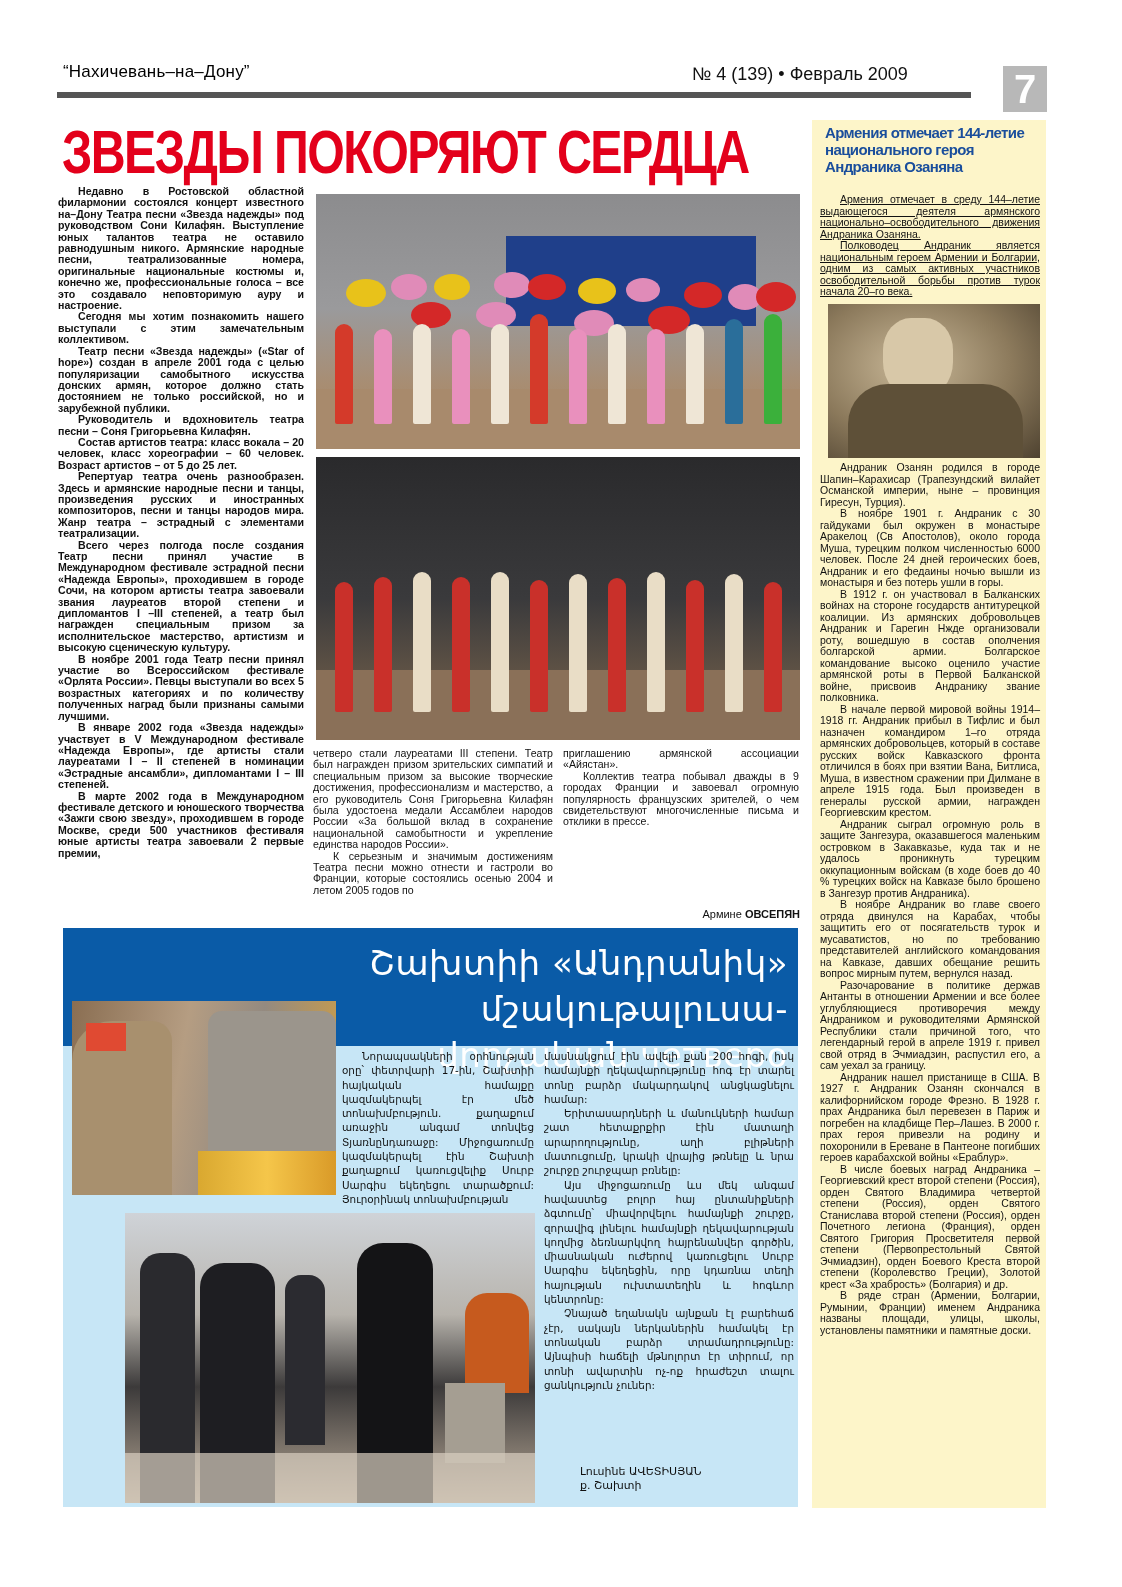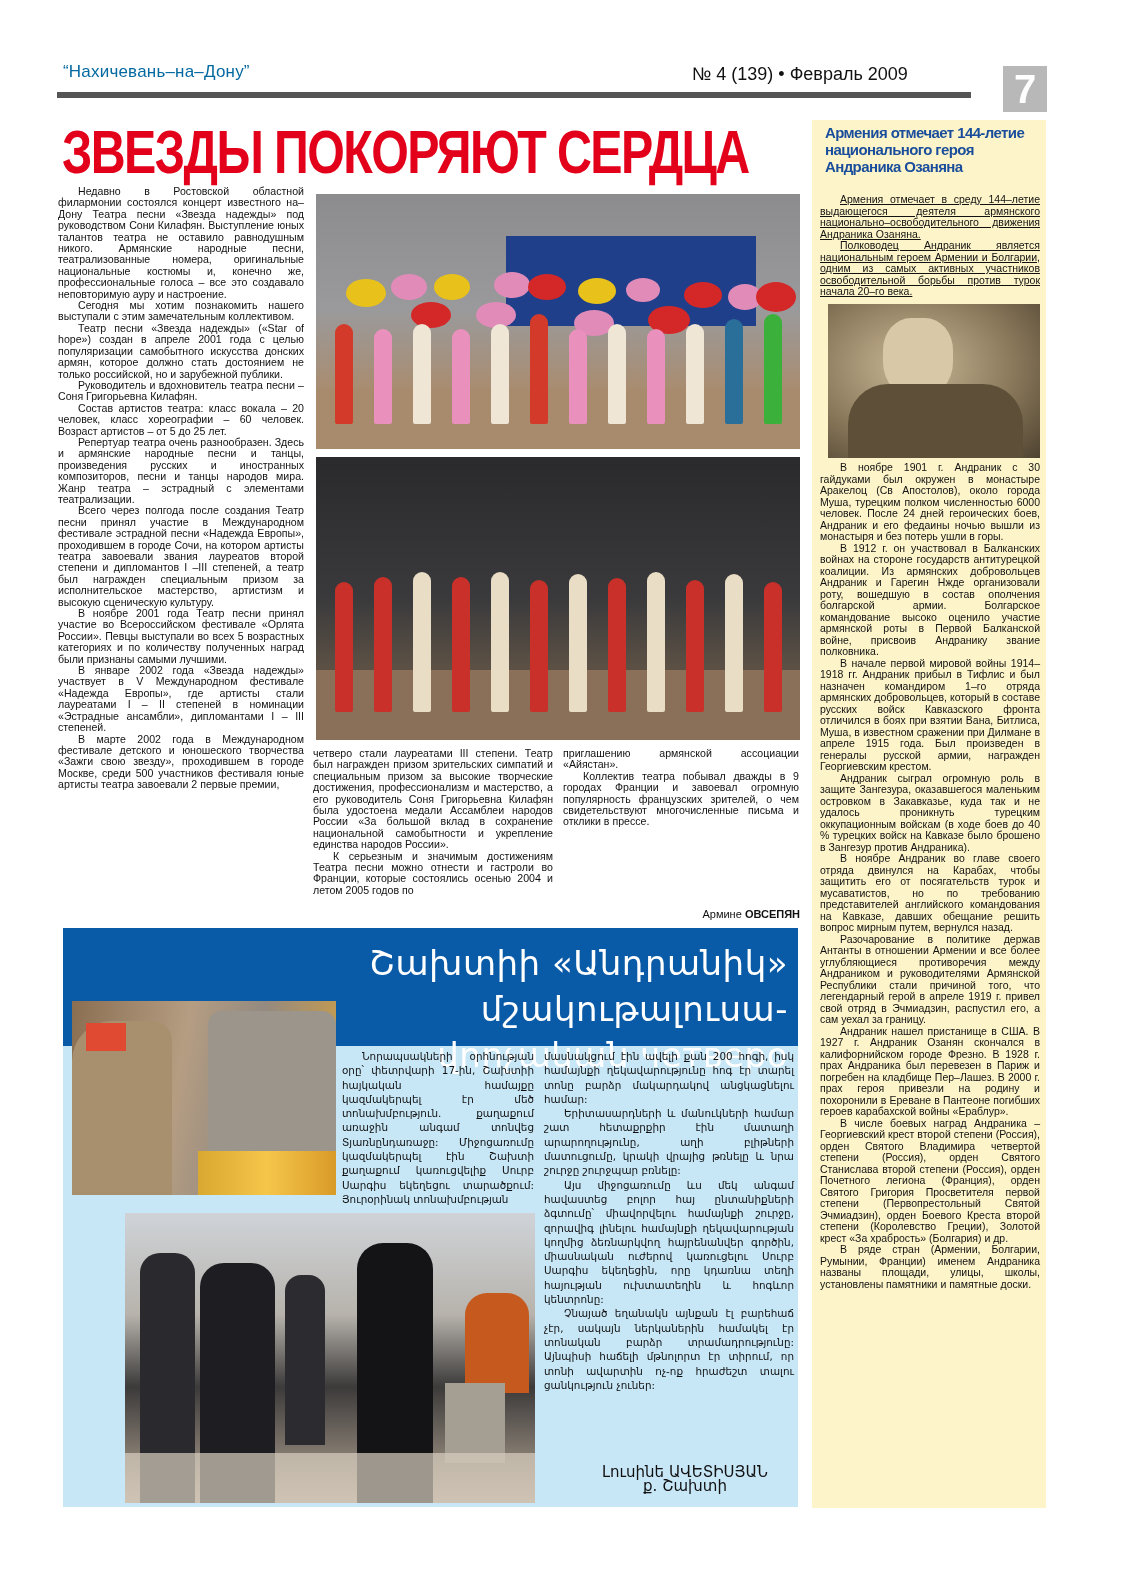--- a/index.html
+++ b/index.html
@@ -2,32 +2,32 @@
 <html><head>
 <meta charset="utf-8">
 <style>
   * { box-sizing: border-box; margin: 0; padding: 0; }
   html, body { width: 1122px; height: 1587px; background: #ffffff; overflow: hidden; }
   body { position: relative; font-family: "DejaVu Sans", "Liberation Sans", sans-serif; color: #111; }
 
   .abs { position: absolute; }
 
   
-  .hdr-name { left: 63px; top: 62px; font-size: 17px; color: #0369a1; font-family: "Liberation Sans", sans-serif; letter-spacing: 0.2px; }
+  .hdr-name { left: 63px; top: 62px; font-size: 17px; color: #000000; font-family: "Liberation Sans", sans-serif; letter-spacing: 0.2px; }
   .hdr-issue { left: 692px; top: 64px; font-size: 18px; color: #111; font-family: "Liberation Sans", sans-serif; }
   .hdr-rule { left: 57px; top: 92px; width: 914px; height: 6px; background: #555; }
   .pagenum { left: 1003px; top: 66px; width: 44px; height: 46px; background: #b8b8b8; color: #fff; font-size: 40px; font-weight: bold; text-align: center; line-height: 46px; font-family: "Liberation Sans", sans-serif; }
 
   
   .headline { left: 62px; top: 118px; width: 720px; height: 68px; font-family: "Liberation Sans", sans-serif; font-weight: bold; font-size: 62px; line-height: 68px; color: #e3001b; letter-spacing: -2px; transform: scaleX(0.78); transform-origin: left top; white-space: nowrap; }
 
   
   .col { font-family: "Liberation Sans", sans-serif; font-size: 10.6px; line-height: 11.4px; text-align: justify; color: #111; }
   .col p { text-indent: 20px; }
-  .col-1 { left: 58px; top: 186px; width: 246px; }
+  .col-1 { left: 58px; top: 186px; width: 246px; font-weight: bold; }
   .col-2 { left: 313px; top: 748px; width: 240px; }
   .col-3 { left: 563px; top: 748px; width: 236px; }
   .byline-armine { left: 620px; top: 908px; width: 180px; text-align: right; font-size: 11px; font-family: "Liberation Sans", sans-serif; }
   .byline-armine b { font-weight: bold; }
 
   
   .photo { overflow: hidden; }
   .photo-1 { left: 316px; top: 194px; width: 484px; height: 255px; background: linear-gradient(#8c8c8e 0%, #9a9a9c 45%, #a88d72 75%, #9c8468 100%); }
   .photo-2 { left: 316px; top: 457px; width: 484px; height: 283px; background: linear-gradient(#2a2a2c 0%, #3a3a3c 50%, #6b5a48 85%, #806a54 100%); }
 
@@ -42,21 +42,21 @@
   
   .arm-box { left: 63px; top: 928px; width: 735px; height: 579px; background: #c7e6f6; }
   .arm-banner { left: 63px; top: 928px; width: 735px; height: 118px; background: #0a5ba7; }
   .arm-title { left: 300px; top: 940px; width: 488px; color: #fff; font-size: 34px; line-height: 46px; text-align: right; font-family: "DejaVu Sans", sans-serif; letter-spacing: 0.5px; }
   .photo-boy { left: 72px; top: 1001px; width: 264px; height: 194px; background: linear-gradient(100deg, #8a6e52 0%, #b59d82 40%, #948a80 65%, #d4a040 100%); }
   .photo-priest { left: 125px; top: 1213px; width: 410px; height: 290px; background: linear-gradient(180deg, #cfd3d8 0%, #b7b3ac 35%, #3c3a3a 60%, #b7a896 100%); }
   .arm-col { font-family: "DejaVu Sans", sans-serif; font-size: 10.4px; line-height: 14.3px; text-align: justify; color: #111; }
   .arm-col p { text-indent: 20px; }
   .arm-col-1 { left: 342px; top: 1049px; width: 192px; }
   .arm-col-2 { left: 544px; top: 1049px; width: 250px; }
-  .arm-byline { left: 580px; top: 1465px; width: 210px; text-align: center; font-size: 15px; line-height: 14px; font-family: "DejaVu Sans", sans-serif; }
+  .arm-byline { left: 580px; top: 1465px; width: 210px; text-align: left; font-size: 11px; line-height: 14px; font-family: "DejaVu Sans", sans-serif; }
   .figs { position: absolute; left: 0; right: 0; bottom: 10%; height: 58%; display: flex; justify-content: space-around; align-items: flex-end; padding: 0 8px; }
   .fig { width: 18px; border-radius: 9px 9px 2px 2px; }
   .hat { position: absolute; border-radius: 50%; }
 </style>
 </head>
 <body>
 
 <div class="abs hdr-name">“Нахичевань–на–Дону”</div>
 <div class="abs hdr-issue">№ 4 (139) • Февраль 2009</div>
 <div class="abs hdr-rule"></div>
@@ -145,20 +145,21 @@
 <div class="abs sb-title">Армения отмечает 144-летие национального героя Андраника Озаняна</div>
 <div class="abs col sb-col sb-col-1">
   <p>Армения отмечает в среду 144–летие выдающегося деятеля армянского национально–освободительного движения Андраника Озаняна.</p>
   <p>Полководец Андраник является национальным героем Армении и Болгарии, одним из самых активных участников освободительной борьбы против турок начала 20–го века.</p>
 </div>
 <div class="abs photo photo-andranik">
   <div style="position:absolute;left:55px;top:14px;width:70px;height:80px;border-radius:40% 40% 45% 45%;background:#d8c8a8;"></div>
   <div style="position:absolute;left:20px;top:80px;width:175px;height:80px;border-radius:40px 40px 0 0;background:#5e5038;"></div>
 </div>
 <div class="abs col sb-col sb-col-2">
+  <p>Андраник Озанян родился в городе Шапин–Карахисар (Трапезундский вилайет Османской империи, ныне – провинция Гиресун, Турция).</p>
   <p>В ноябре 1901 г. Андраник с 30 гайдуками был окружен в монастыре Аракелоц (Св Апостолов), около города Муша, турецким полком численностью 6000 человек. После 24 дней героических боев, Андраник и его федаины ночью вышли из монастыря и без потерь ушли в горы.</p>
   <p>В 1912 г. он участвовал в Балканских войнах на стороне государств антитурецкой коалиции. Из армянских добровольцев Андраник и Гарегин Нжде организовали роту, вошедшую в состав ополчения болгарской армии. Болгарское командование высоко оценило участие армянской роты в Первой Балканской войне, присвоив Андранику звание полковника.</p>
   <p>В начале первой мировой войны 1914–1918 гг. Андраник прибыл в Тифлис и был назначен командиром 1–го отряда армянских добровольцев, который в составе русских войск Кавказского фронта отличился в боях при взятии Вана, Битлиса, Муша, в известном сражении при Дилмане в апреле 1915 года. Был произведен в генералы русской армии, награжден Георгиевским крестом.</p>
   <p>Андраник сыграл огромную роль в защите Зангезура, оказавшегося маленьким островком в Закавказье, куда так и не удалось проникнуть турецким оккупационным войскам (в ходе боев до 40 % турецких войск на Кавказе было брошено в Зангезур против Андраника).</p>
   <p>В ноябре Андраник во главе своего отряда двинулся на Карабах, чтобы защитить его от посягательств турок и мусаватистов, но по требованию представителей английского командования на Кавказе, давших обещание решить вопрос мирным путем, вернулся назад.</p>
   <p>Разочарование в политике держав Антанты в отношении Армении и все более углубляющиеся противоречия между Андраником и руководителями Армянской Республики стали причиной того, что легендарный герой в апреле 1919 г. привел свой отряд в Эчмиадзин, распустил его, а сам уехал за границу.</p>
   <p>Андраник нашел пристанище в США. В 1927 г. Андраник Озанян скончался в калифорнийском городе Фрезно. В 1928 г. прах Андраника был перевезен в Париж и погребен на кладбище Пер–Лашез. В 2000 г. прах героя привезли на родину и похоронили в Ереване в Пантеоне погибших героев карабахской войны «Ераблур».</p>
   <p>В числе боевых наград Андраника – Георгиевский крест второй степени (Россия), орден Святого Владимира четвертой степени (Россия), орден Святого Станислава второй степени (Россия), орден Почетного легиона (Франция), орден Святого Григория Просветителя первой степени (Первопрестольный Святой Эчмиадзин), орден Боевого Креста второй степени (Королевство Греции), Золотой крест «За храбрость» (Болгария) и др.</p>
   <p>В ряде стран (Армении, Болгарии, Румынии, Франции) именем Андраника названы площади, улицы, школы, установлены памятники и памятные доски.</p>
 </div>

